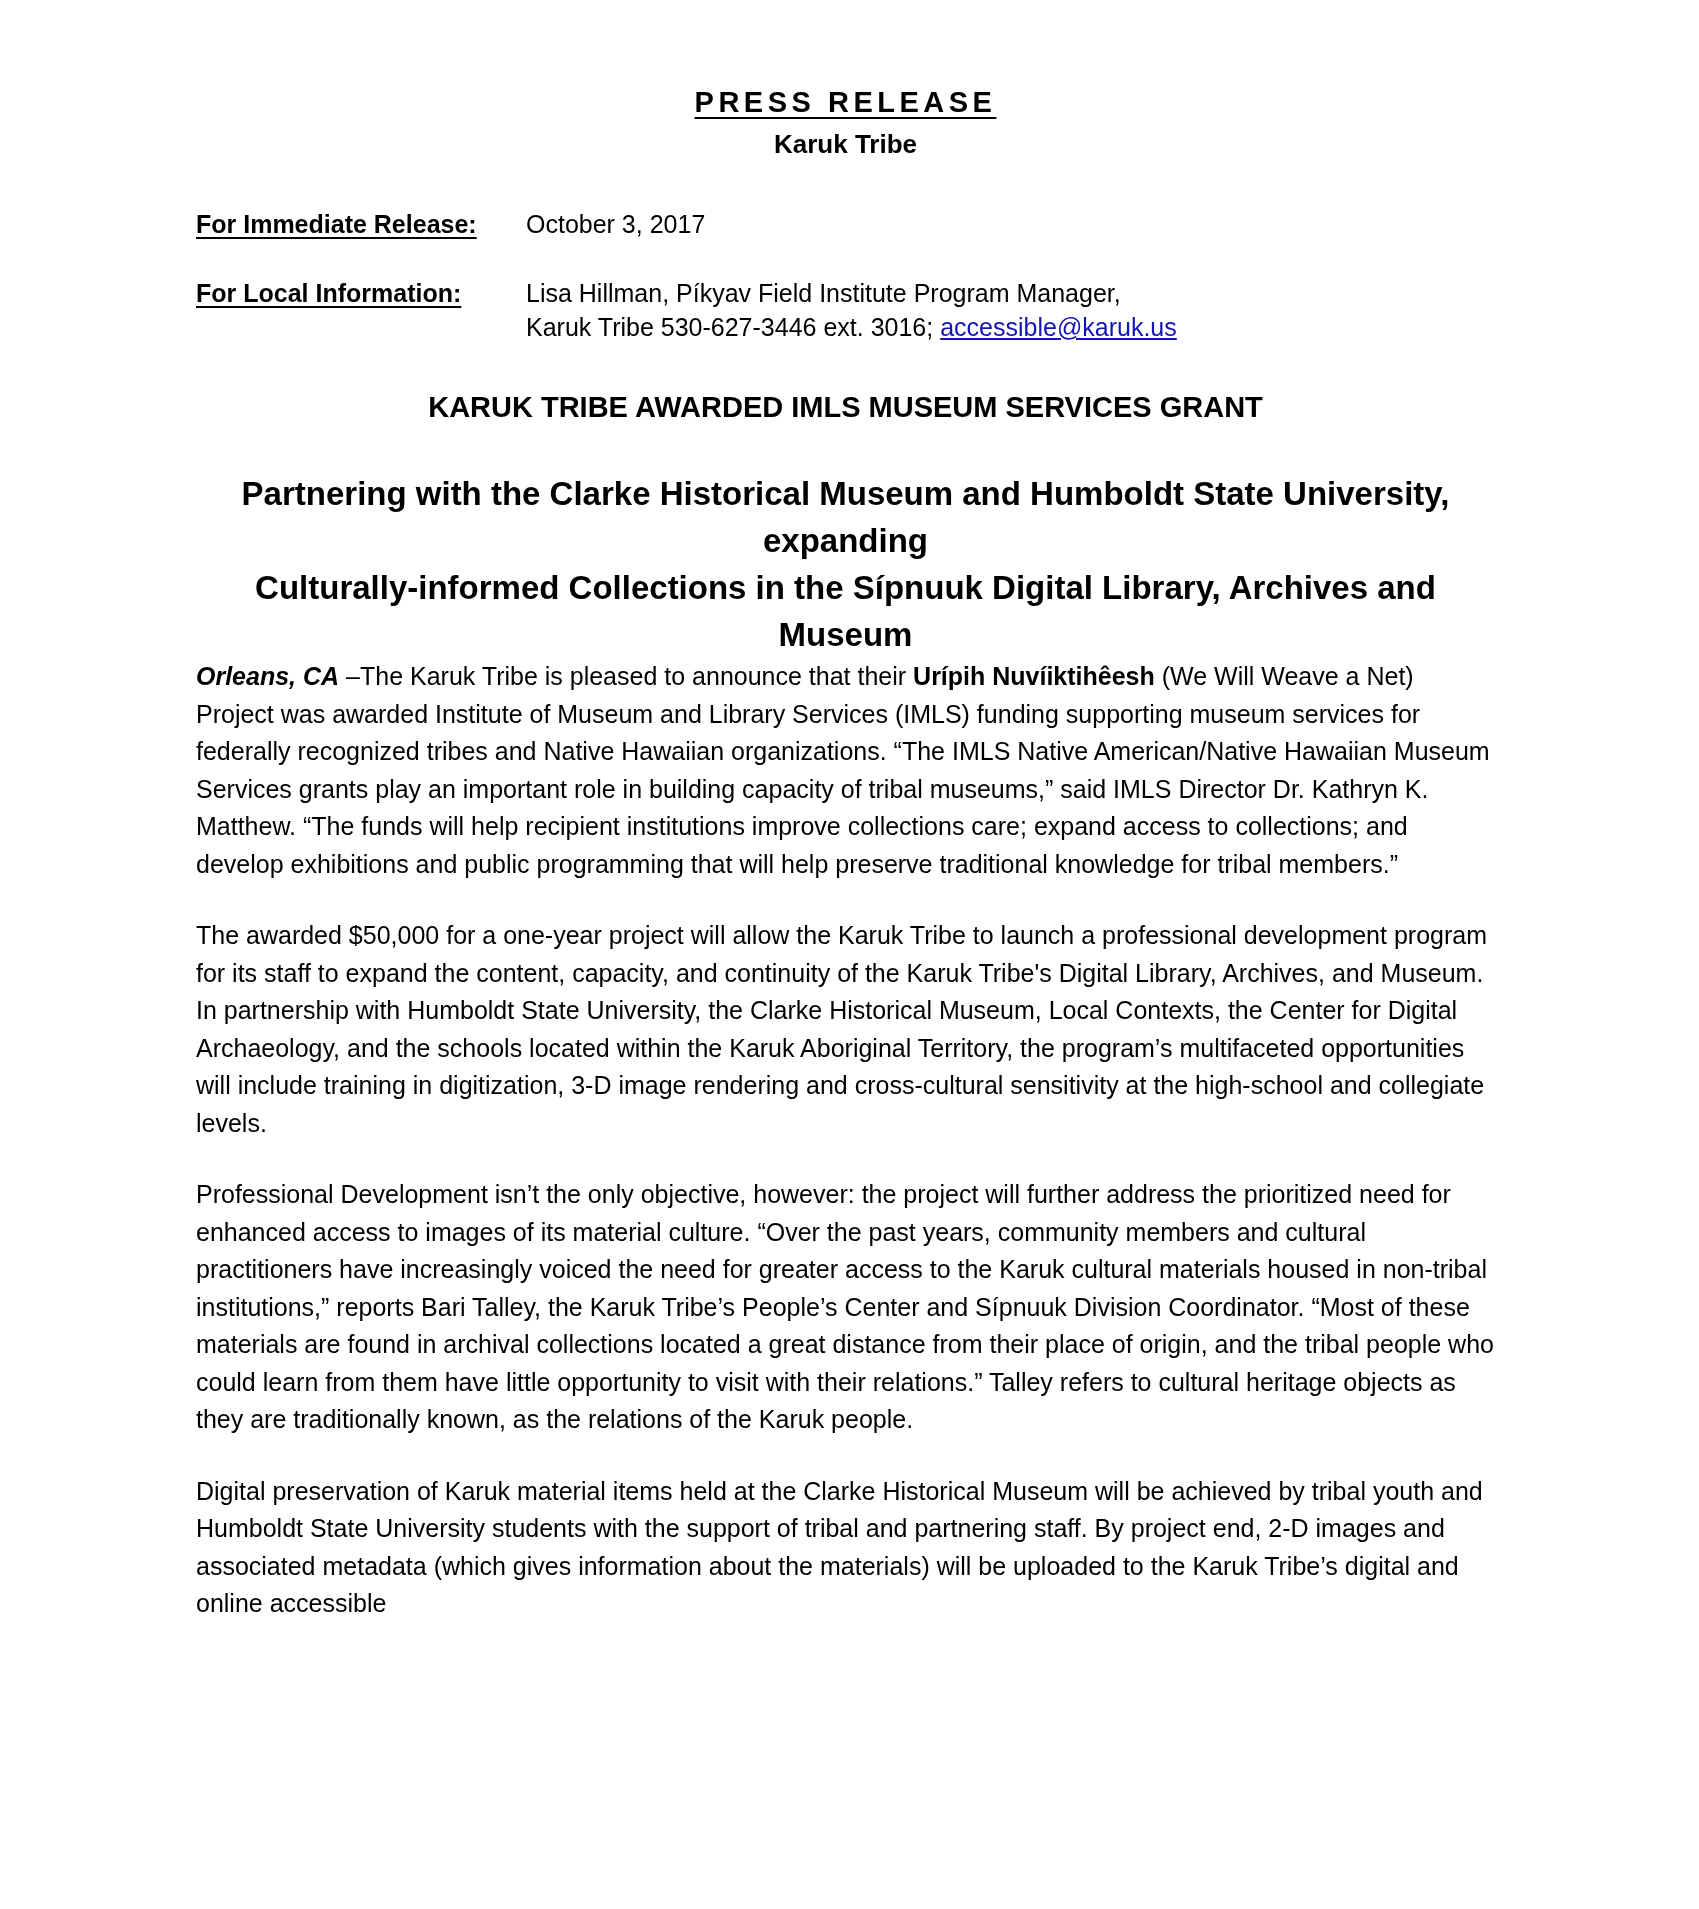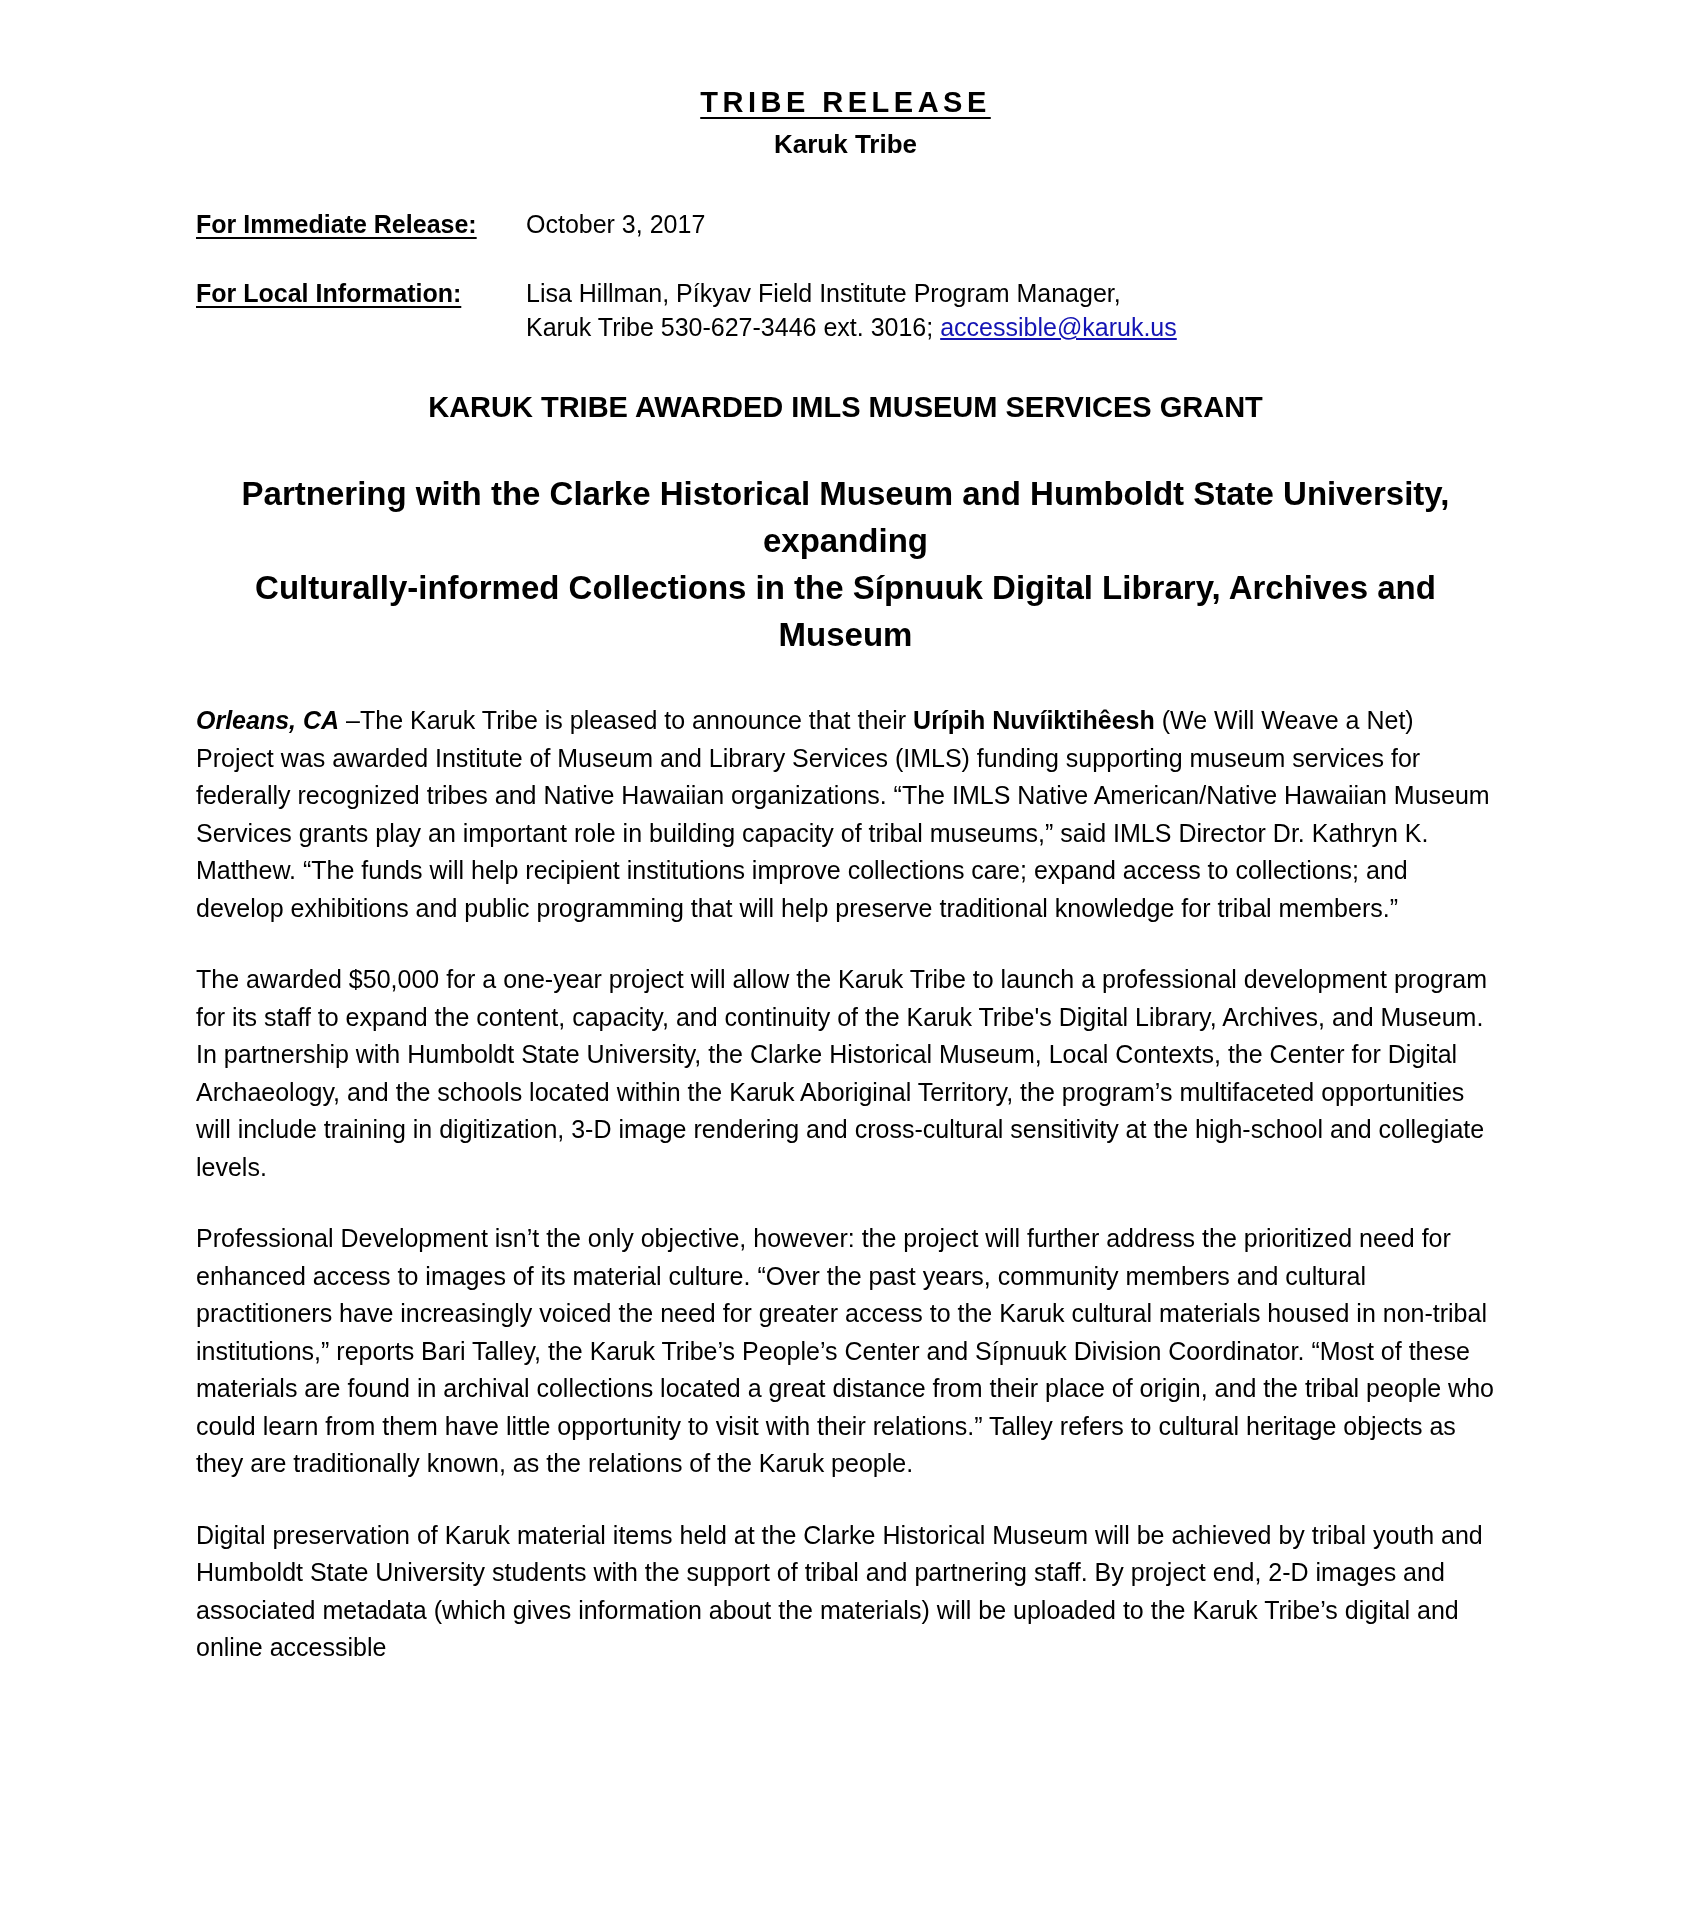--- a/index.html
+++ b/index.html
@@ -94,21 +94,20 @@
     margin-top: 46px;
     line-height: 1.42;
     padding: 0 14px;
   }
   .subtitle .line {
     display: block;
   }
 
   
   .body-copy {
-    margin-top: 44px;
   }
   .para {
     font-size: 25px;
     line-height: 1.5;
     margin: 0 0 34px 0;
     text-align: left;
   }
   .dateline {
     font-weight: bold;
     font-style: italic;
@@ -117,21 +116,21 @@
     font-weight: bold;
   }
 </style>
 </head>
 <body>
 
 <div class="page">
   <div class="content">
 
     <div class="doc-header">
-      <div class="press-release-title">TRIBE RELEASE</div>
+      <div class="press-release-title">PRESS RELEASE</div>
       <div class="org-name">Karuk Tribe</div>
     </div>
 
     <div class="contact-block">
       <div class="contact-row">
         <div class="contact-label">For Immediate Release:</div>
         <div class="contact-value">October 3, 2017</div>
       </div>
       <div class="contact-row">
         <div class="contact-label">For Local Information:</div>

